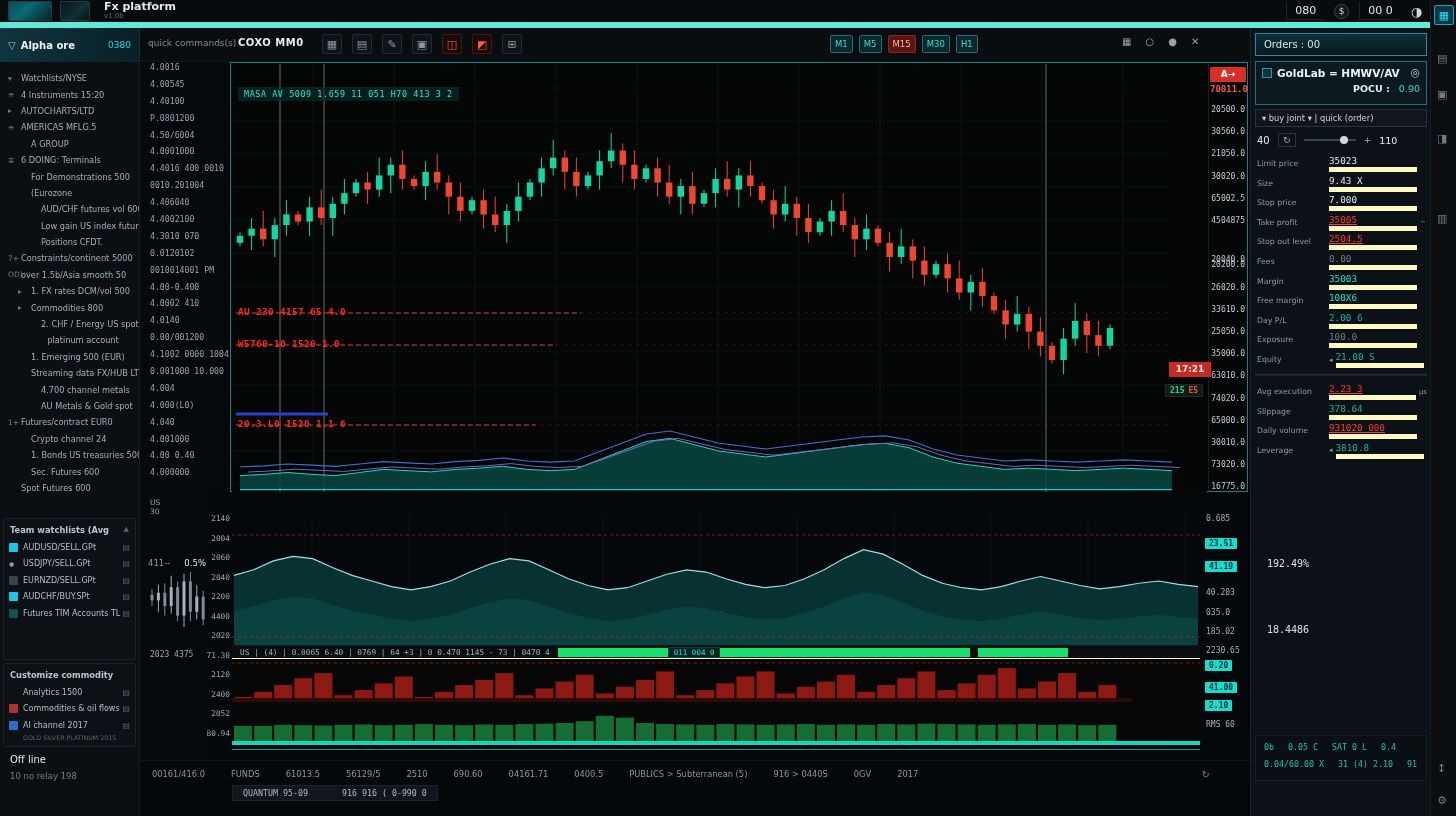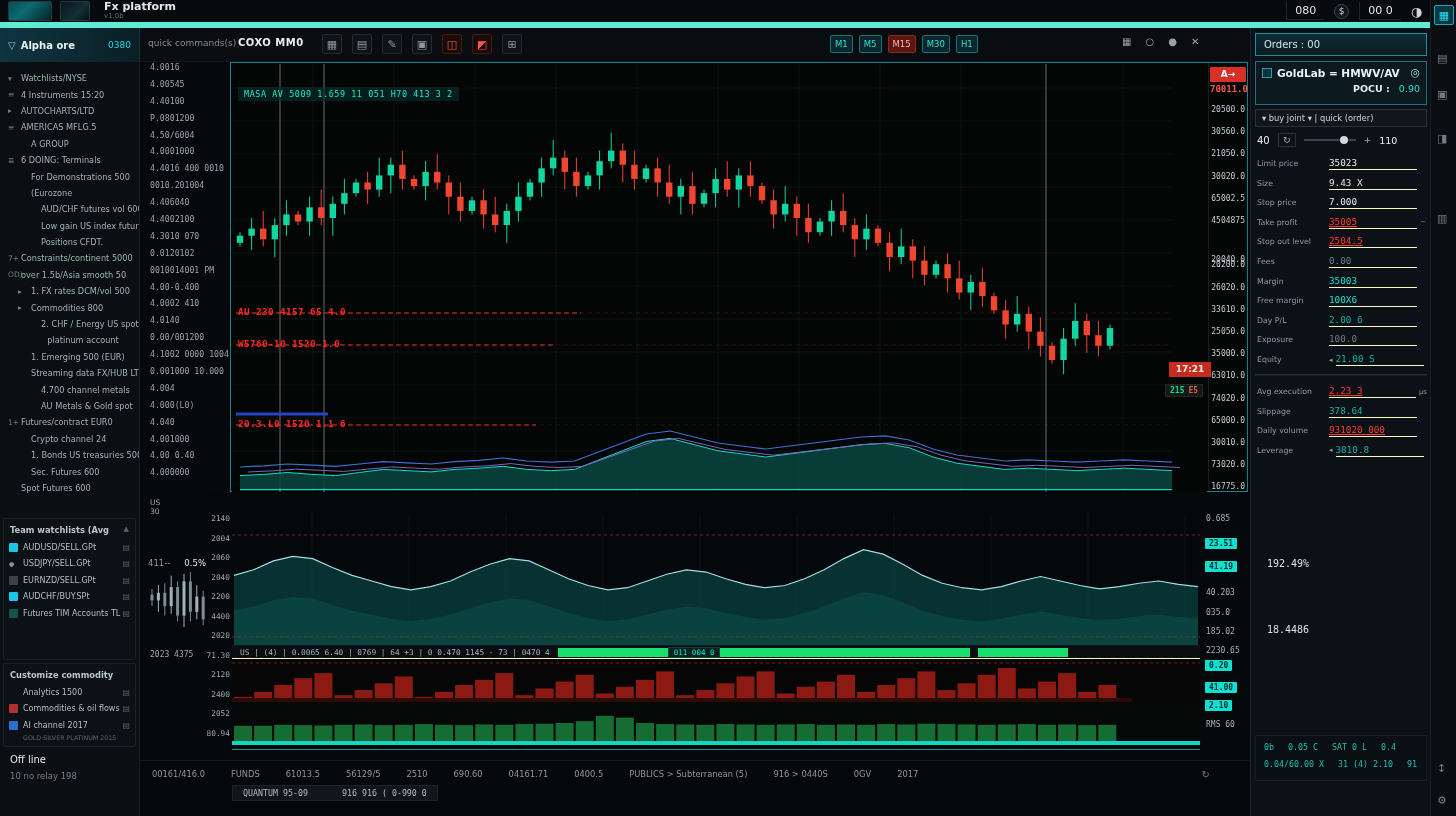--- a/index.html
+++ b/index.html
@@ -143,21 +143,21 @@
   #op-vol .v40 { font-size:10px; color:#e7eef2; }
   #op-vol .rbox { width:18px; height:14px; border:1px solid #2a333a; color:#9fb0ba; font-size:9px;
     display:flex; align-items:center; justify-content:center; }
   #op-vol .track { width:52px; height:2px; background:#3a444c; position:relative; }
   #op-vol .knob { position:absolute; right:8px; top:-3px; width:8px; height:8px; border-radius:50%; background:#cfd8de; }
   #op-vol .plus { color:#9fb0ba; font-size:9px; }
   #op-vol .v110 { font-size:9.5px; color:#e7eef2; }
   .oprow { position:absolute; left:6px; width:170px; height:19px; display:flex; align-items:center; }
   .oprow .lbl { font-size:7.8px; color:#8d9aa3; width:72px; flex:none; white-space:nowrap; overflow:hidden; }
   .oprow .arr { color:#8d9aa3; font-size:7px; margin-right:3px; }
-  .oprow .val { width:88px; font-size:9.3px; border-bottom:1px solid #fef9c3; padding-bottom:1px;
+  .oprow .val { width:88px; font-size:9.3px; border-bottom:5px solid #fef9c3; padding-bottom:1px;
     font-family:"DejaVu Sans Mono",monospace; white-space:nowrap; }
   .oprow .sfx { font-size:7px; color:#8d9aa3; margin-left:3px; }
   .c-white { color:#dfe8ec; } .c-red { color:#ff3b30;text-decoration:underline; } .c-cyan { color:#22e0cf; }
   .c-dim { color:#6f7d87; } .c-teal { color:#18b0a4; }
   #op-div { position:absolute; left:4px; top:346px; width:172px; height:2px; background:#1a2127; border-top:1px solid #242e35; }
   .op-pct { position:absolute; left:16px; font-size:10px; color:#d7e2e8; font-family:"DejaVu Sans Mono",monospace; }
   #op-stats { position:absolute; left:4px; top:707px; width:172px; height:46px; background:#0a0f13; border:1px solid #161e24; padding:6px 8px; }
   .op-statrow { display:flex; gap:14px; font-size:8.3px; color:#19c0b4; margin-bottom:7px;
     font-family:"DejaVu Sans Mono",monospace; white-space:nowrap; }
 

